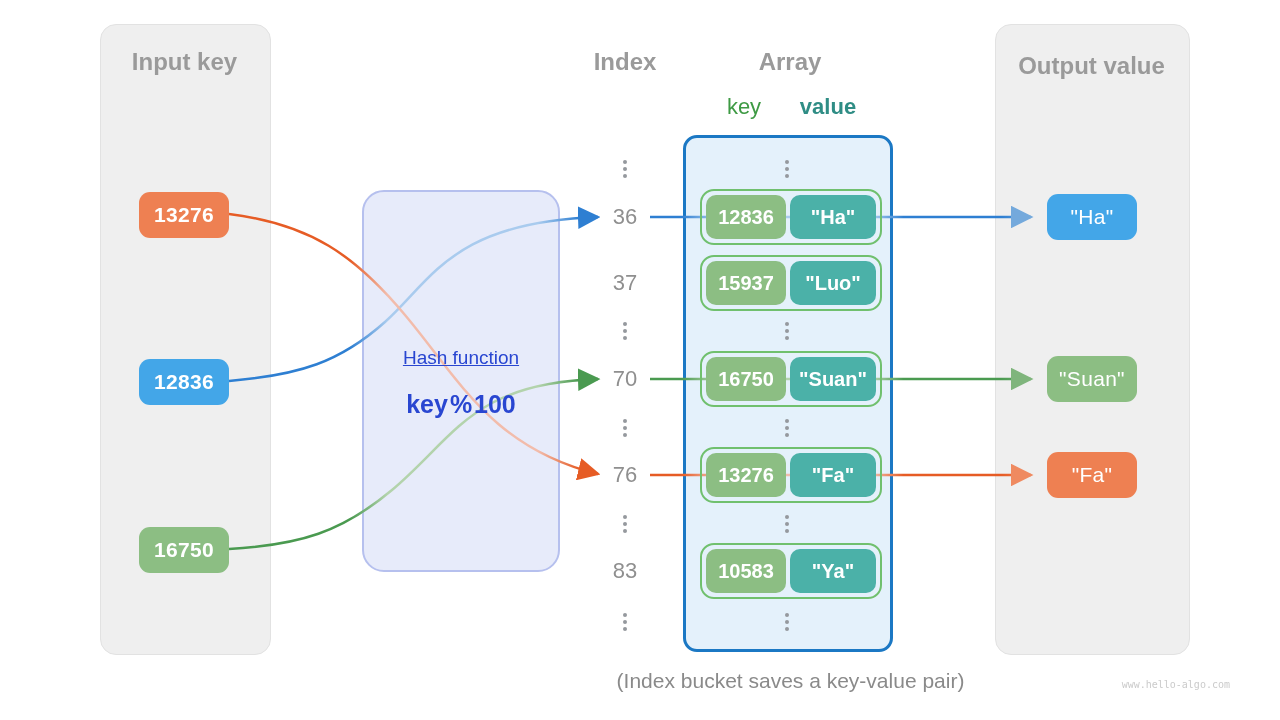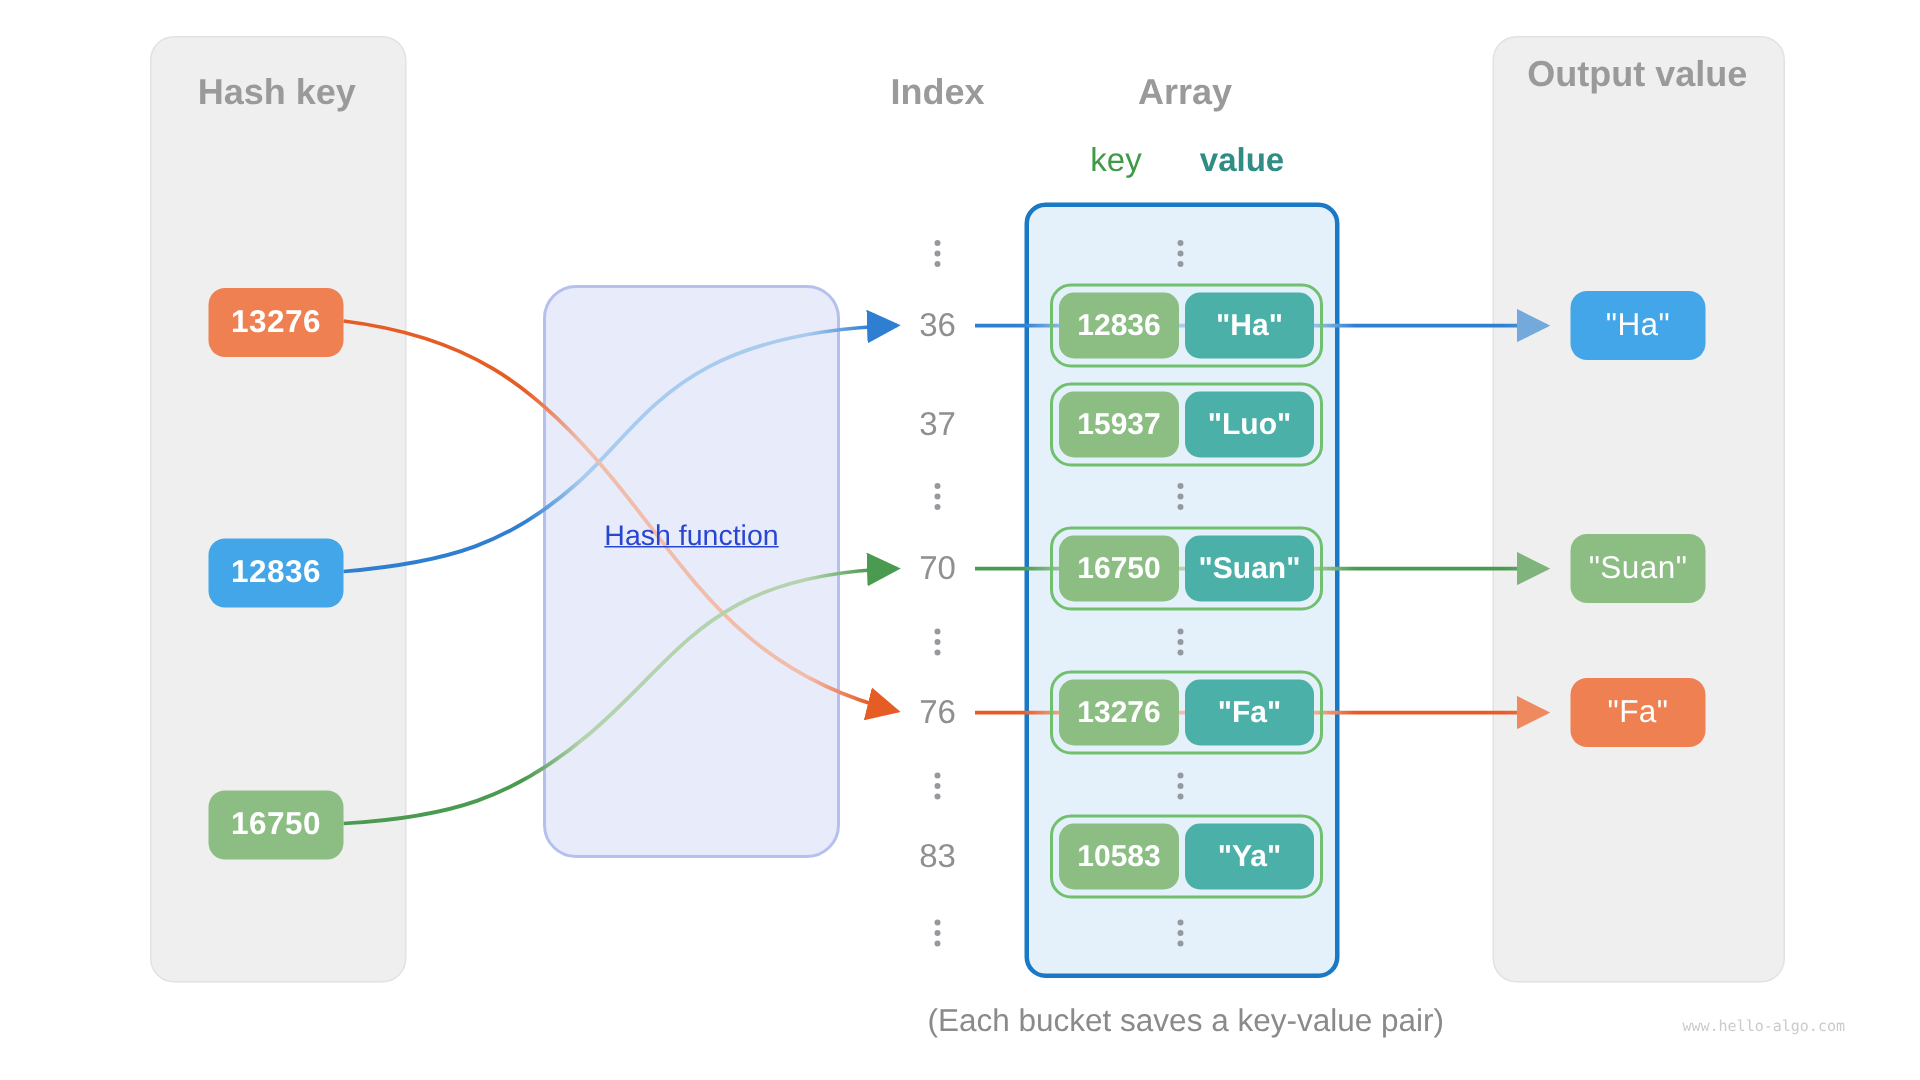--- a/index.html
+++ b/index.html
@@ -130,32 +130,33 @@
     <path d="M 229 214 C 310 224 355 255 405 315 C 458 378 492 448 598 474" fill="none" stroke="url(#gco)" stroke-width="2.5" marker-end="url(#mo)"></path>
     <path d="M 229 549 C 300 545 342 532 392 490 C 455 437 472 383 598 379" fill="none" stroke="url(#gcg)" stroke-width="2.5" marker-end="url(#mg)"></path>
 
     <path d="M 650 217 H 1031" fill="none" stroke="url(#glb)" stroke-width="2.5" marker-end="url(#mb2)"></path>
     <path d="M 650 379 H 1031" fill="none" stroke="url(#glg)" stroke-width="2.5" marker-end="url(#mg2)"></path>
     <path d="M 650 475 H 1031" fill="none" stroke="url(#glo)" stroke-width="2.5" marker-end="url(#mo2)"></path>
   </svg>
 
   <div class="layer fg">
 
-    <div class="ptitle" style="left:100px;top:48px;width:169px">Hash key</div>
-    <div class="ptitle" style="left:995px;top:36px;width:193px">Output value</div>
+    <div class="ptitle" style="left:100px;top:48px;width:169px">Input key</div>
+    <div class="ptitle" style="left:995px;top:52px;width:193px">Output value</div>
     <div class="ptitle" style="left:575px;top:48px;width:100px">Index</div>
     <div class="ptitle" style="left:740px;top:48px;width:100px">Array</div>
     <div class="collabel keylab" style="left:699px;top:95px">key</div>
     <div class="collabel vallab" style="left:783px;top:95px">value</div>
 
     <div class="chip orange" style="left:139px;top:192px">13276</div>
     <div class="chip blue" style="left:139px;top:359px">12836</div>
     <div class="chip green" style="left:139px;top:527px">16750</div>
 
     <div class="hashtext hashtitle">Hash function</div>
+    <div class="hashtext hashformula">key % 100</div>
 
     <div class="idx" style="left:595px;top:205px">36</div>
     <div class="idx" style="left:595px;top:271px">37</div>
     <div class="idx" style="left:595px;top:367px">70</div>
     <div class="idx" style="left:595px;top:463px">76</div>
     <div class="idx" style="left:595px;top:559px">83</div>
 
     <div class="vdots" style="left:620px;top:158px">
         <i></i>
         <i></i>
@@ -226,16 +227,16 @@
     </div>
     <div class="pair" style="left:700px;top:543px">
       <div class="kv k green">10583</div>
       <div class="kv v teal">"Ya"</div>
     </div>
 
     <div class="chip blue" style="left:1047px;top:194px;font-weight:500">"Ha"</div>
     <div class="chip green" style="left:1047px;top:356px;font-weight:500">"Suan"</div>
     <div class="chip orange" style="left:1047px;top:452px;font-weight:500">"Fa"</div>
 
-    <div class="caption">(Each bucket saves a key-value pair)</div>
+    <div class="caption">(Index bucket saves a key-value pair)</div>
     <div class="watermark">www.hello-algo.com</div>
   </div>
 </div>
 
 </body></html>

